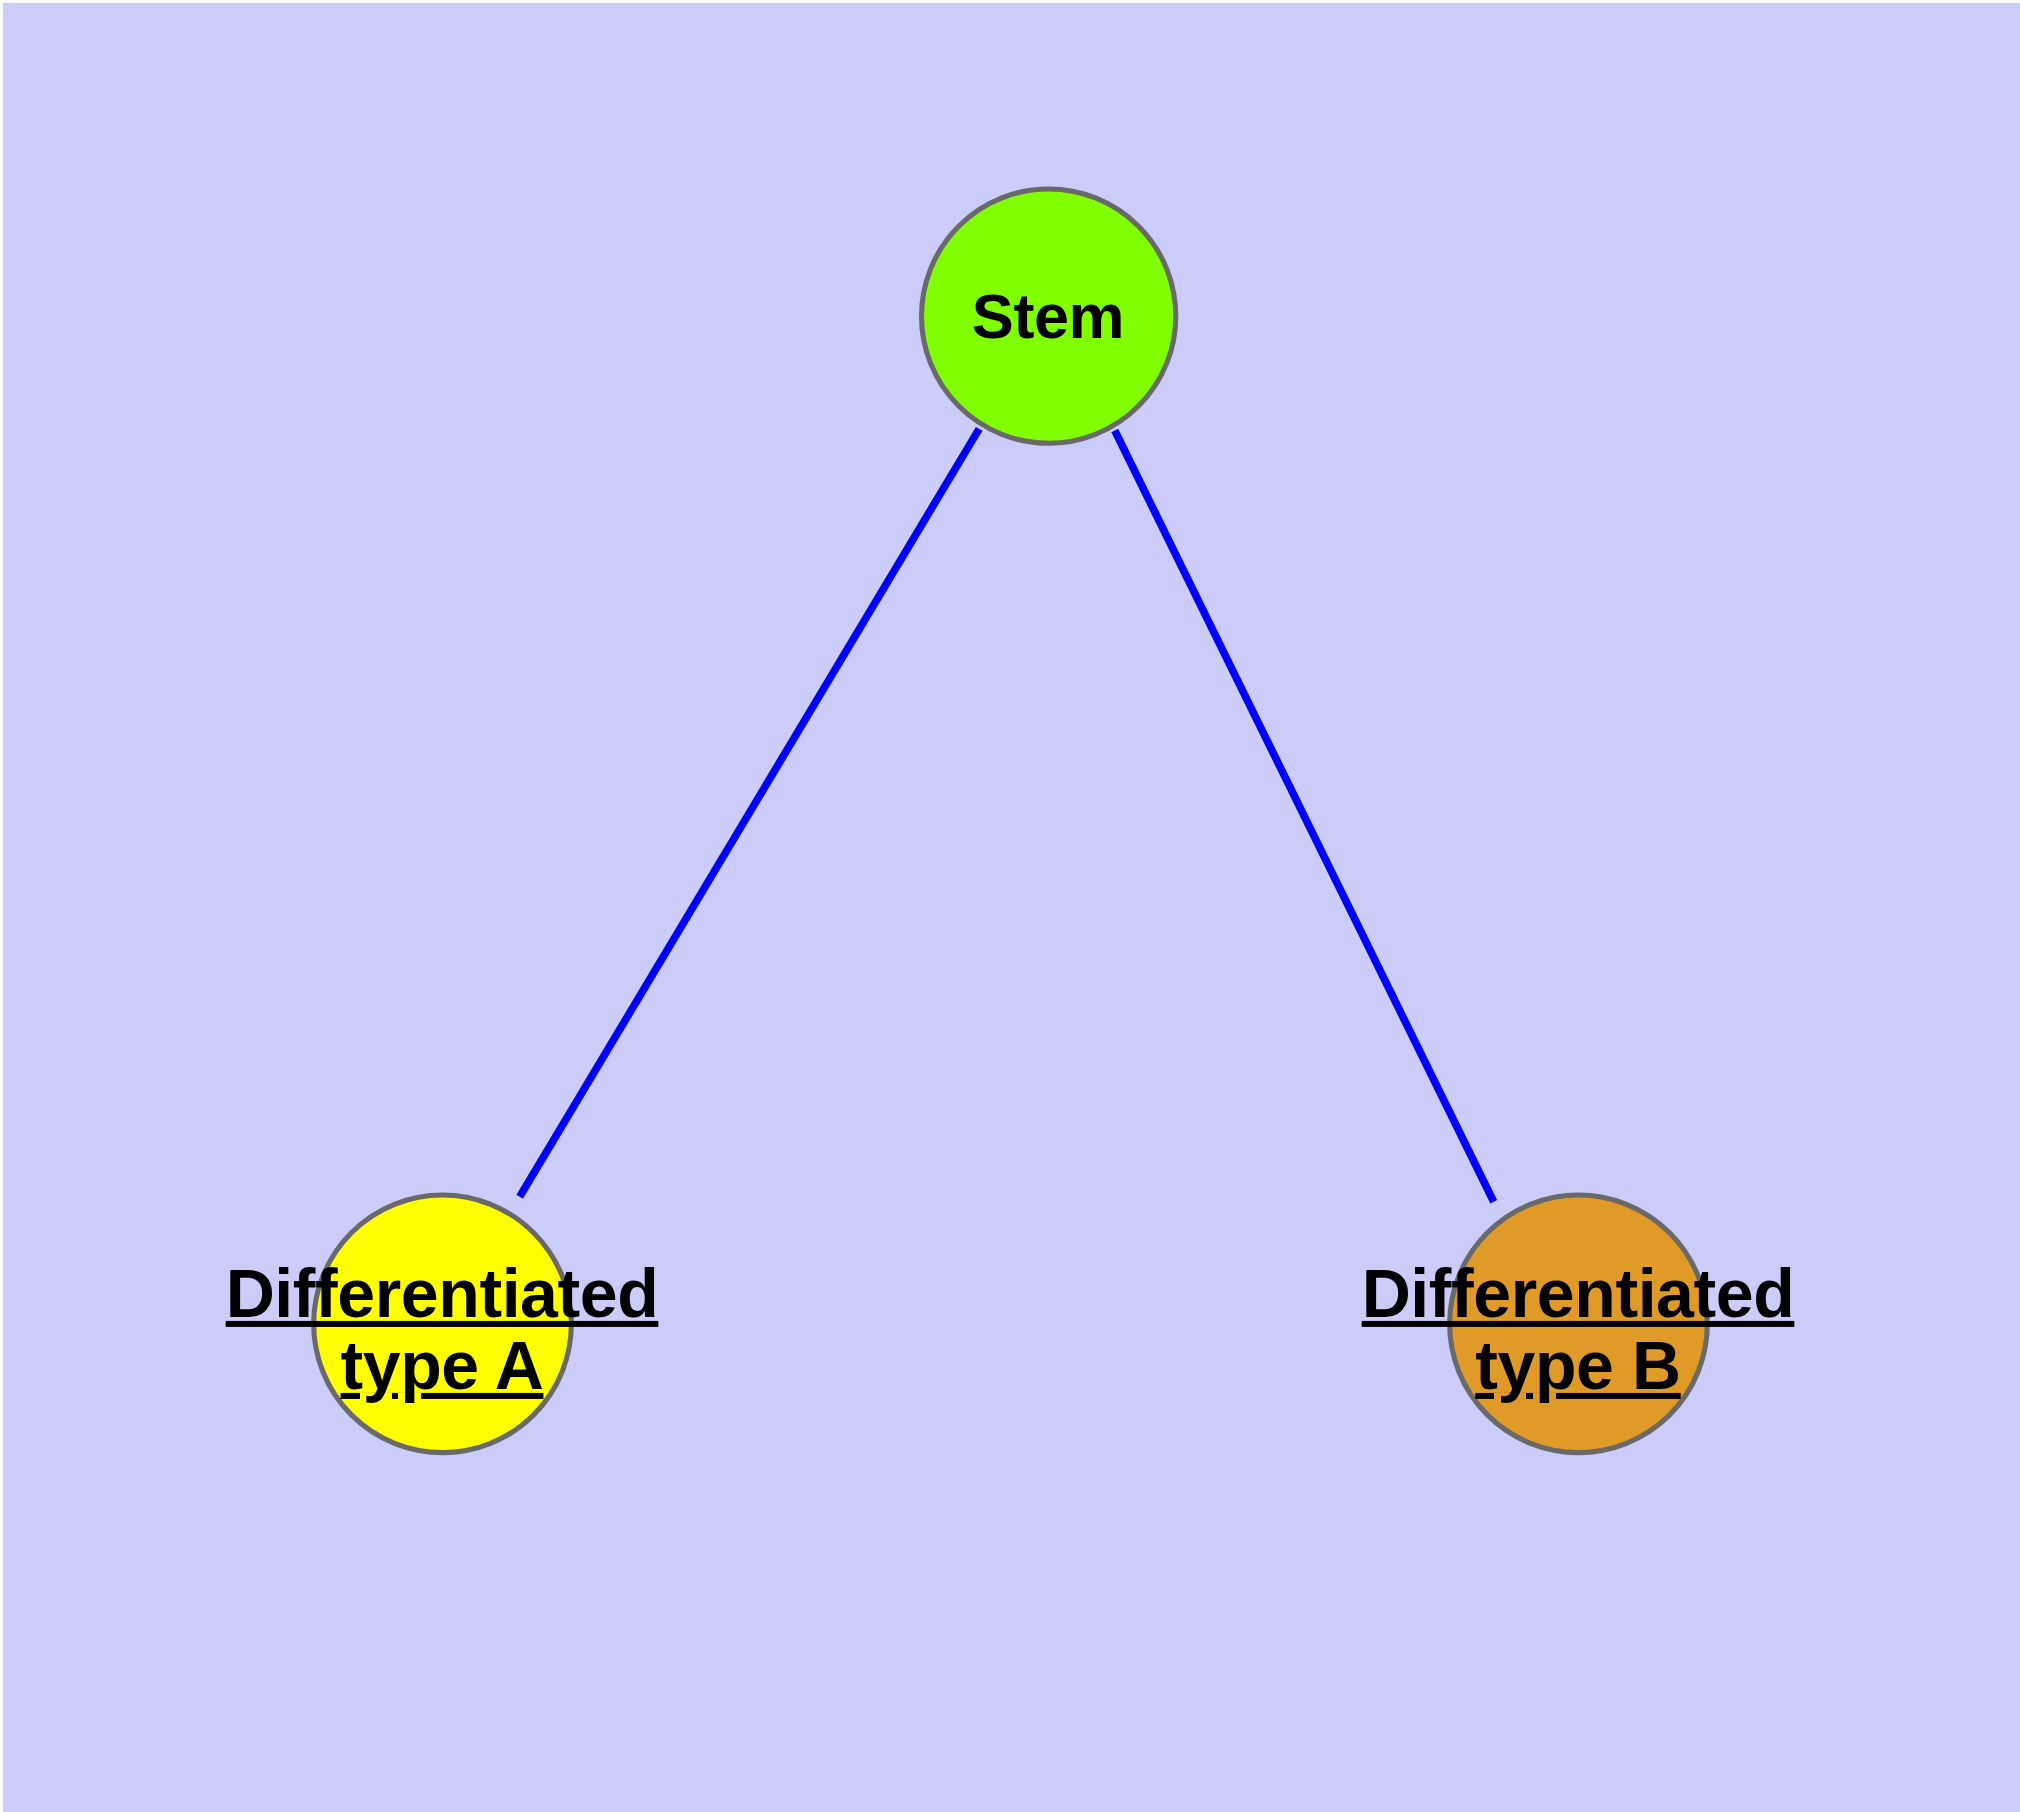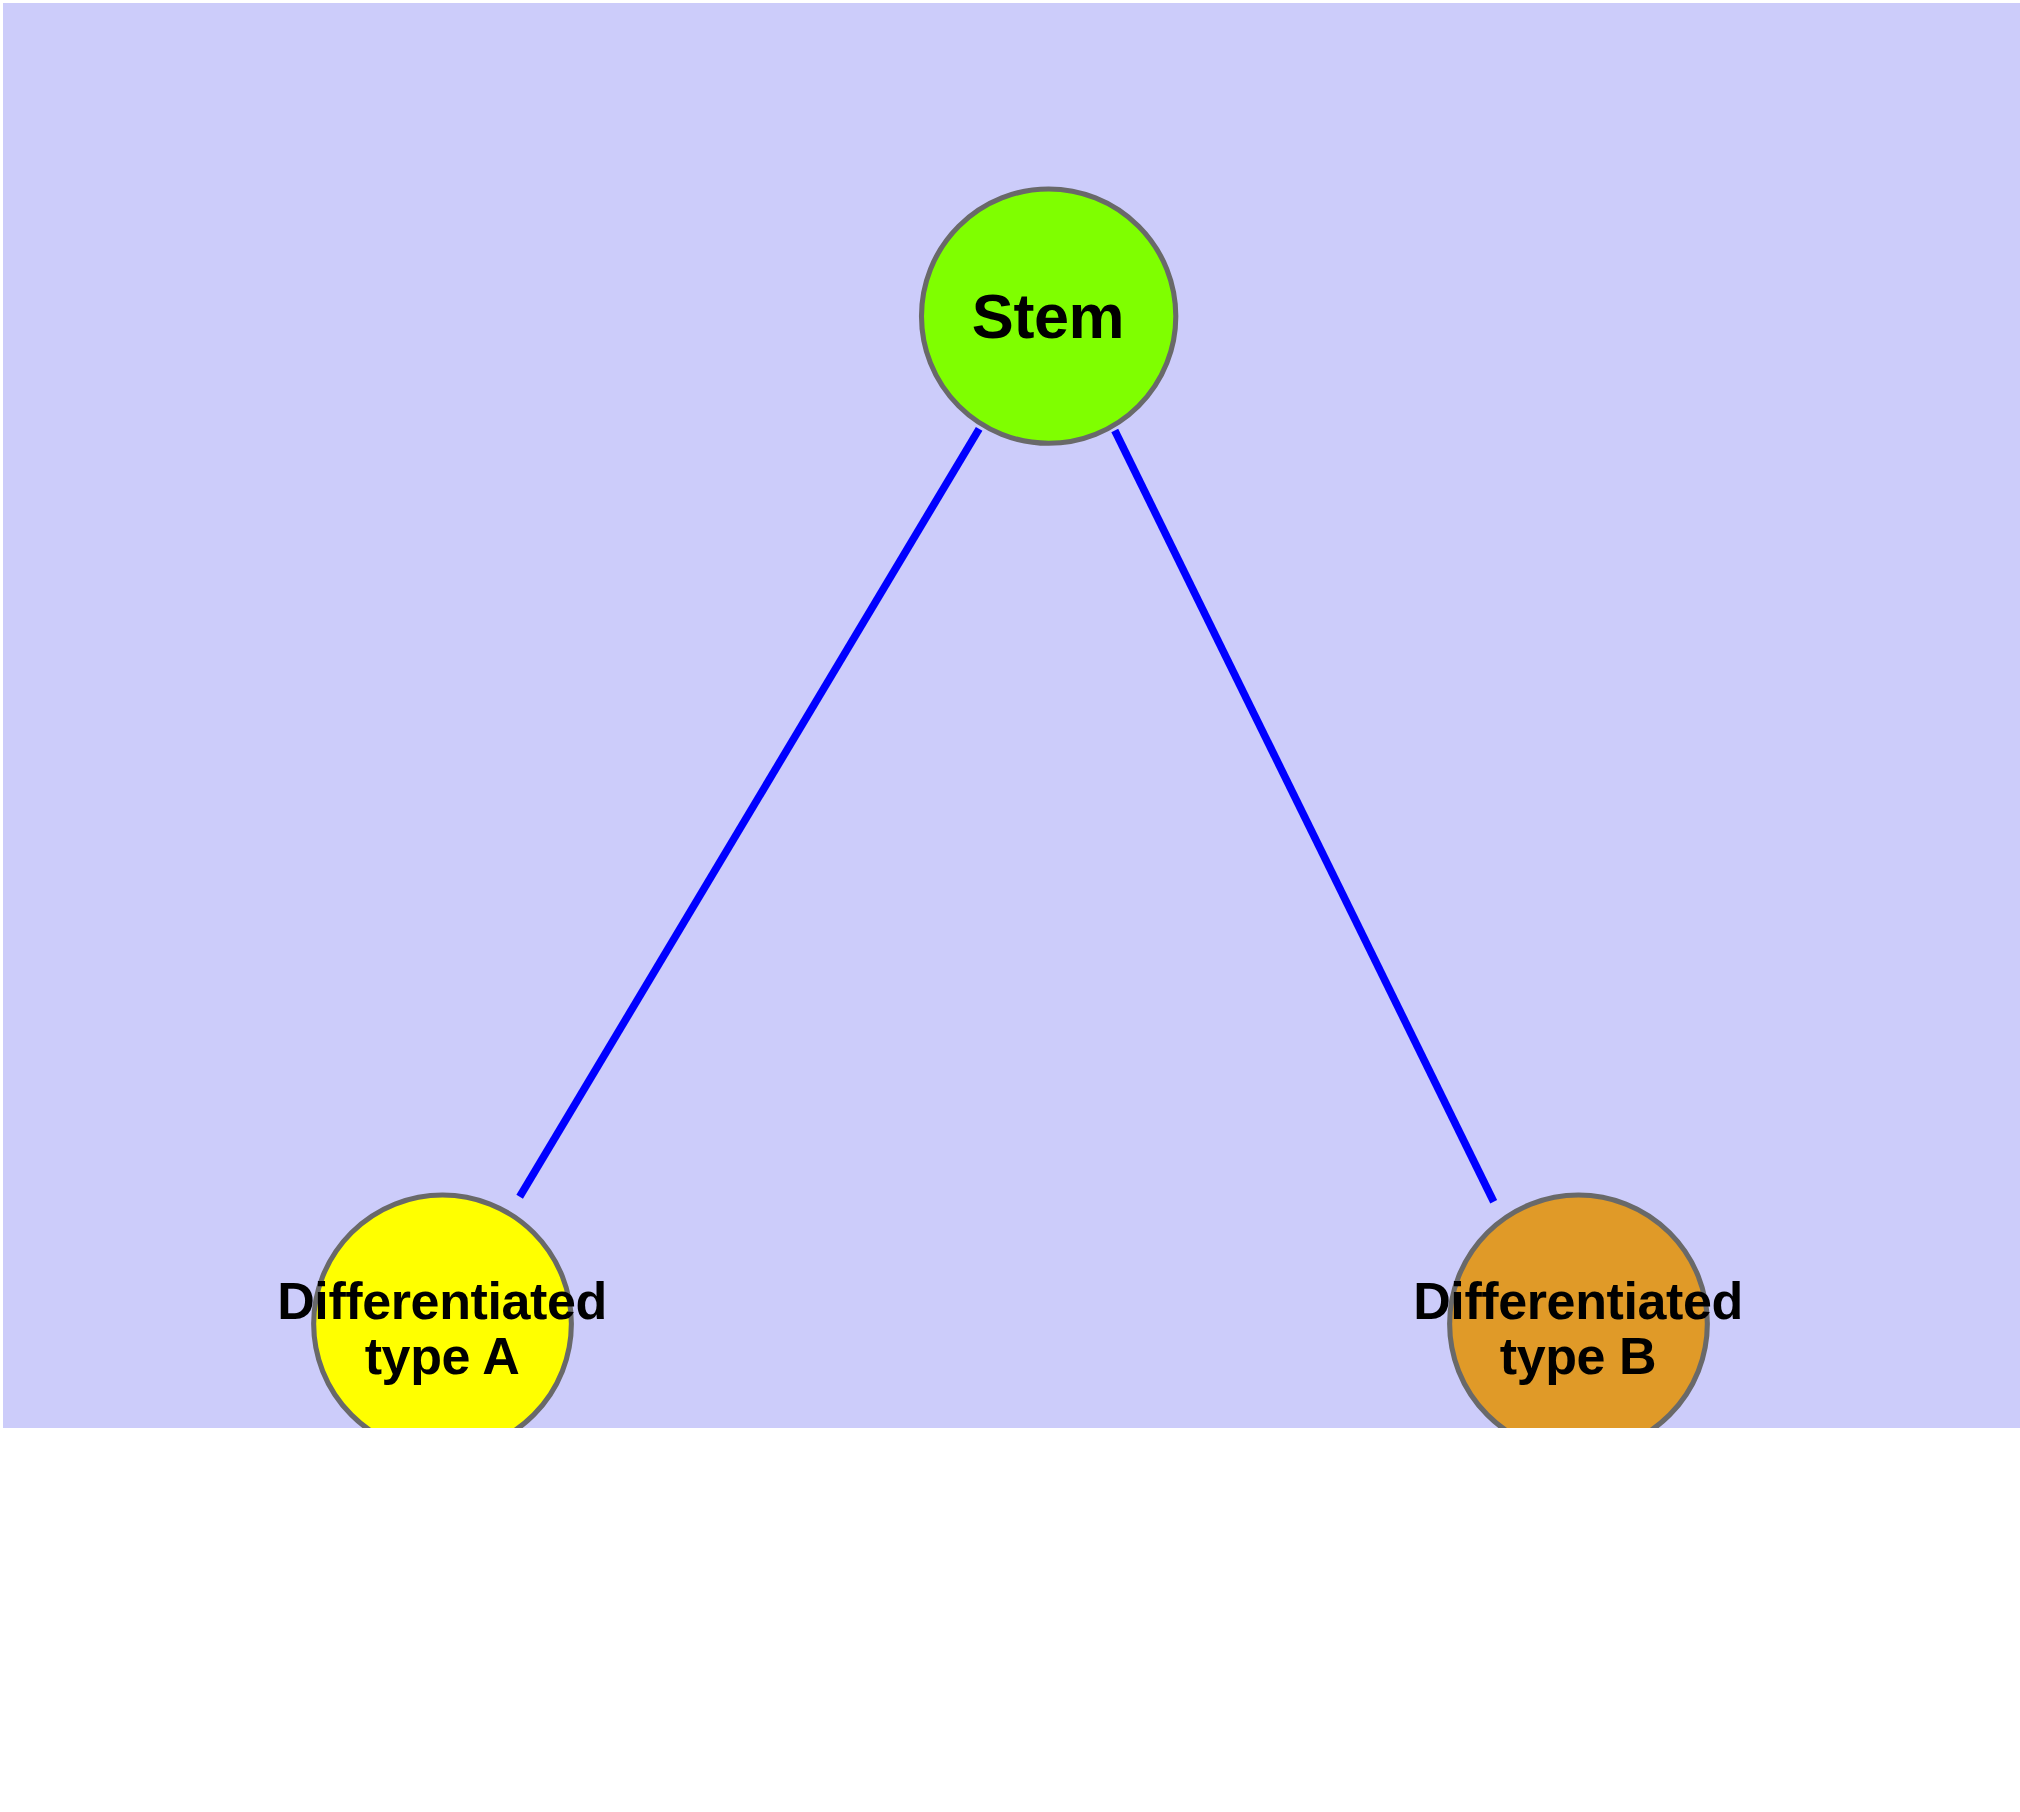--- a/index.html
+++ b/index.html
@@ -4,21 +4,21 @@
 <title>Cell Differentiation Graph</title>
 <style>
   html, body {
     margin: 0;
     padding: 0;
     background: #ffffff;
   }
   #canvas {
     position: relative;
     width: 2021px;
-    height: 1428px;
+    height: 1812px;
     overflow: hidden;
     background: #ffffff;
     font-family: "Liberation Sans", "DejaVu Sans", sans-serif;
   }
   #plot-area {
     position: absolute;
     left: 2.5px;
     top: 2.5px;
     width: 2018px;
     height: 1810px;
@@ -50,21 +50,22 @@
     line-height: 1.06;
     white-space: pre;
     letter-spacing: -0.4px;
     pointer-events: none;
     transform: translate(-50%, -50%);
   }
   .node-label.stem {
     font-size: 63px;
   }
   .node-label.diff {
-    font-size: 52px;
+    font-size: 68px;
+    text-decoration: underline;
   }
 </style>
 </head>
 <body>
 
 <div id="canvas">
   <div id="plot-area" style="background: rgb(204, 204, 250);"></div>
 
   <svg id="graph-svg" viewBox="0 0 2384 2138" preserveAspectRatio="none">
     <g>

